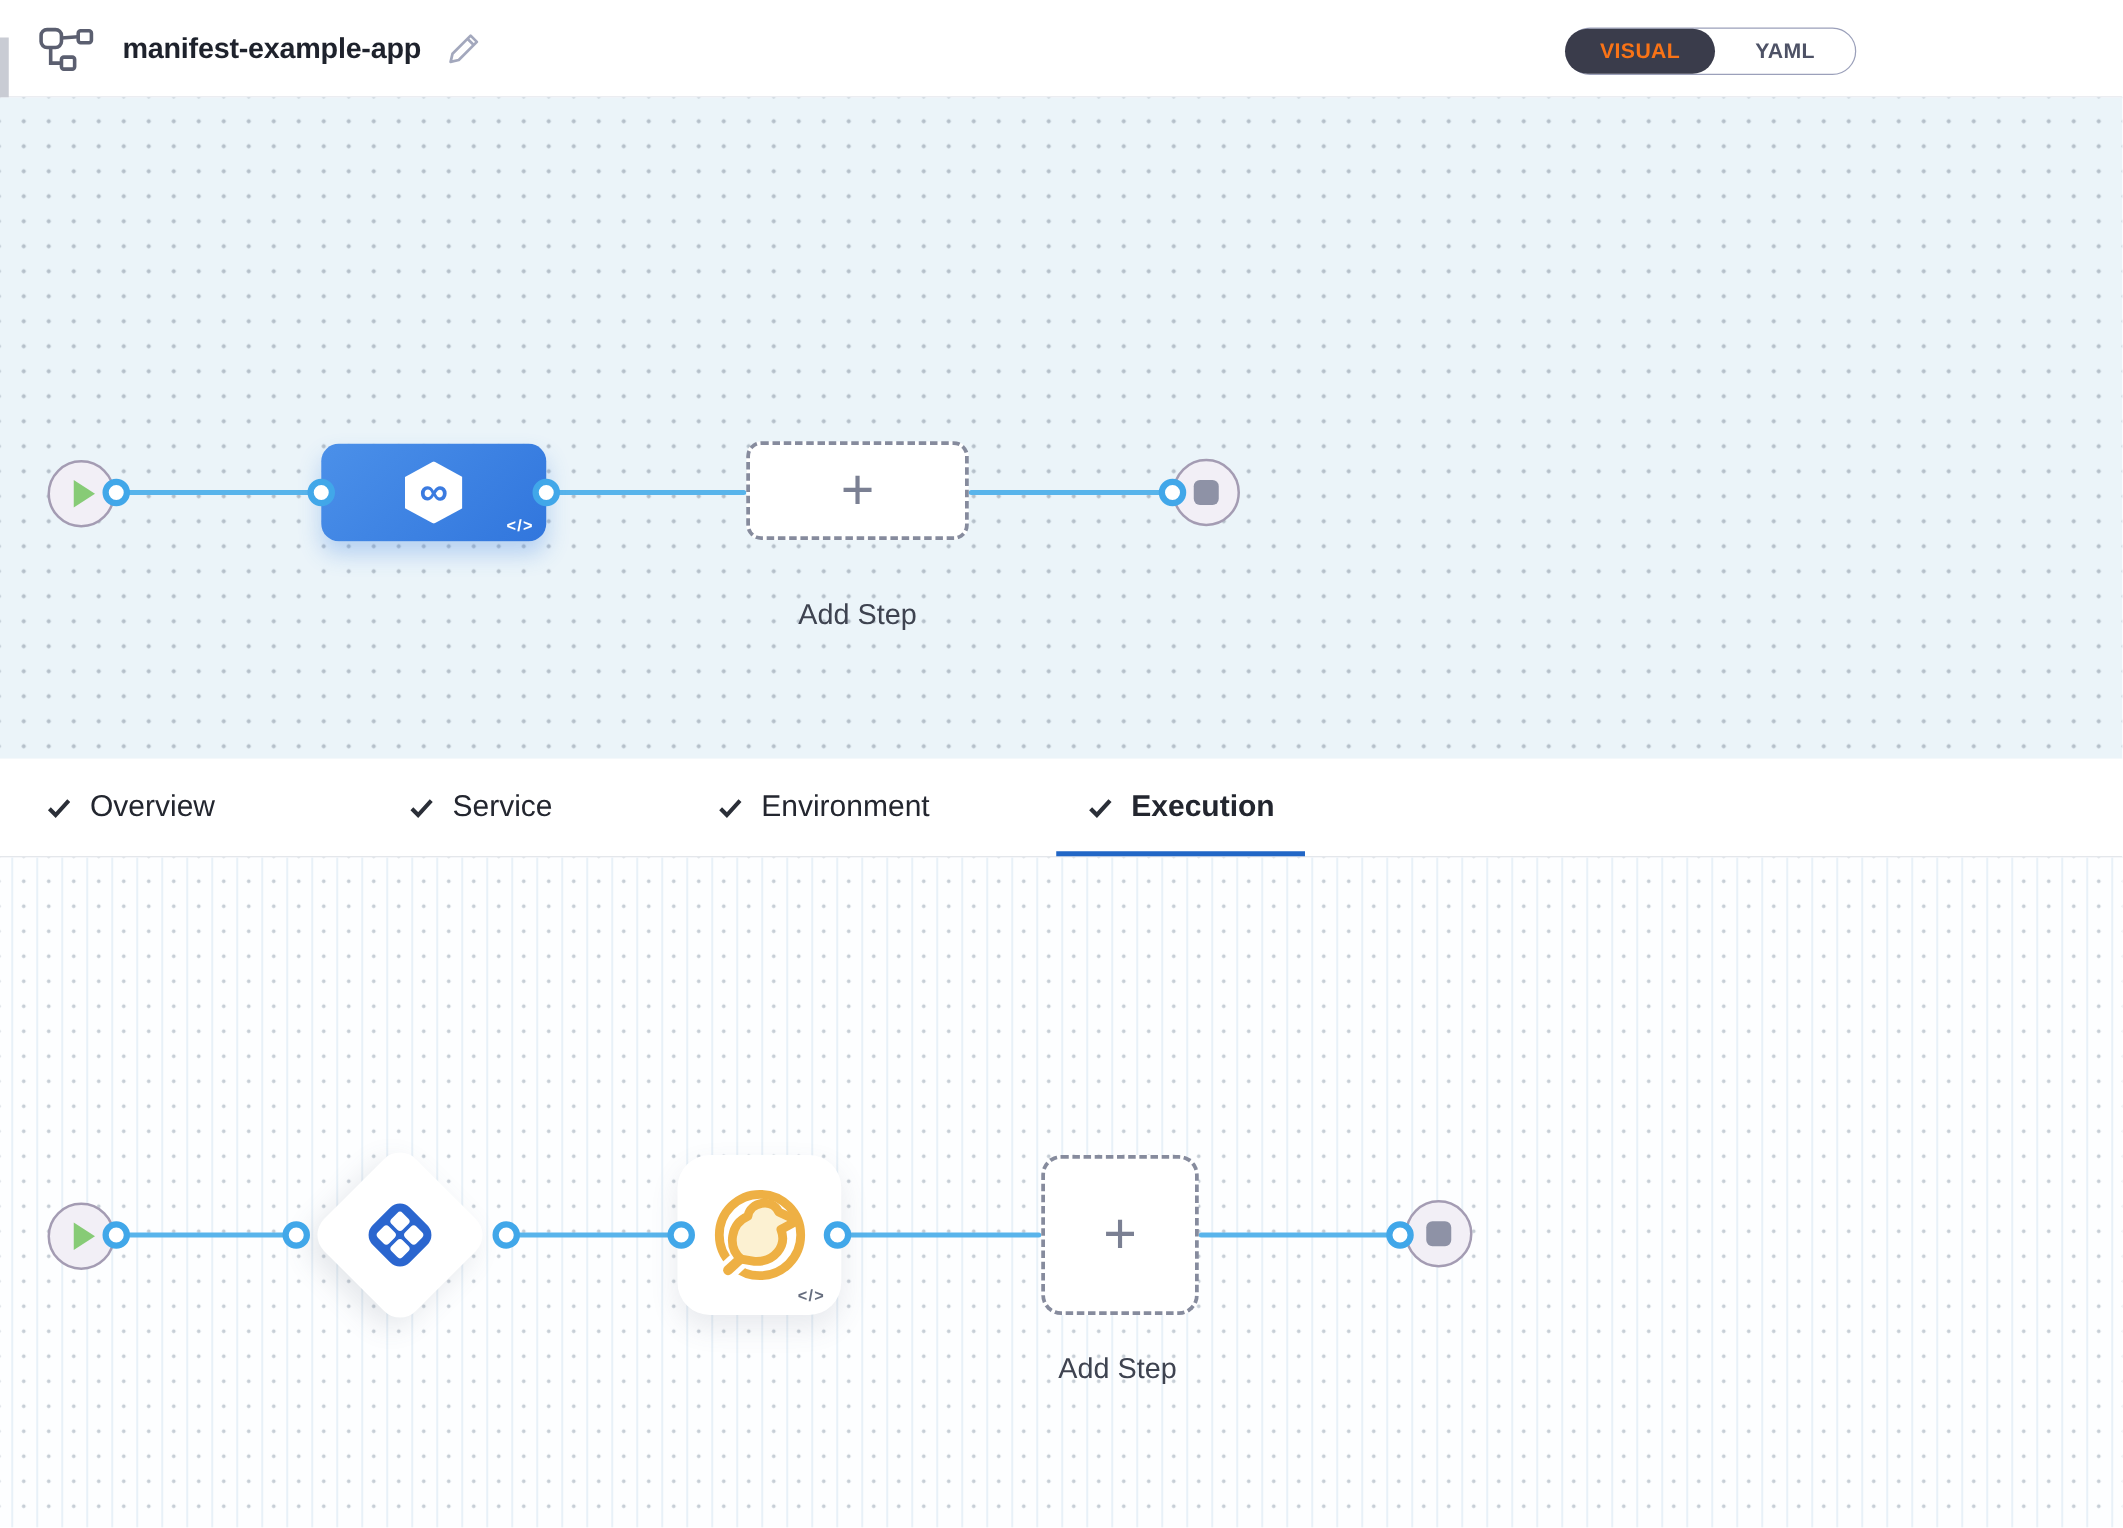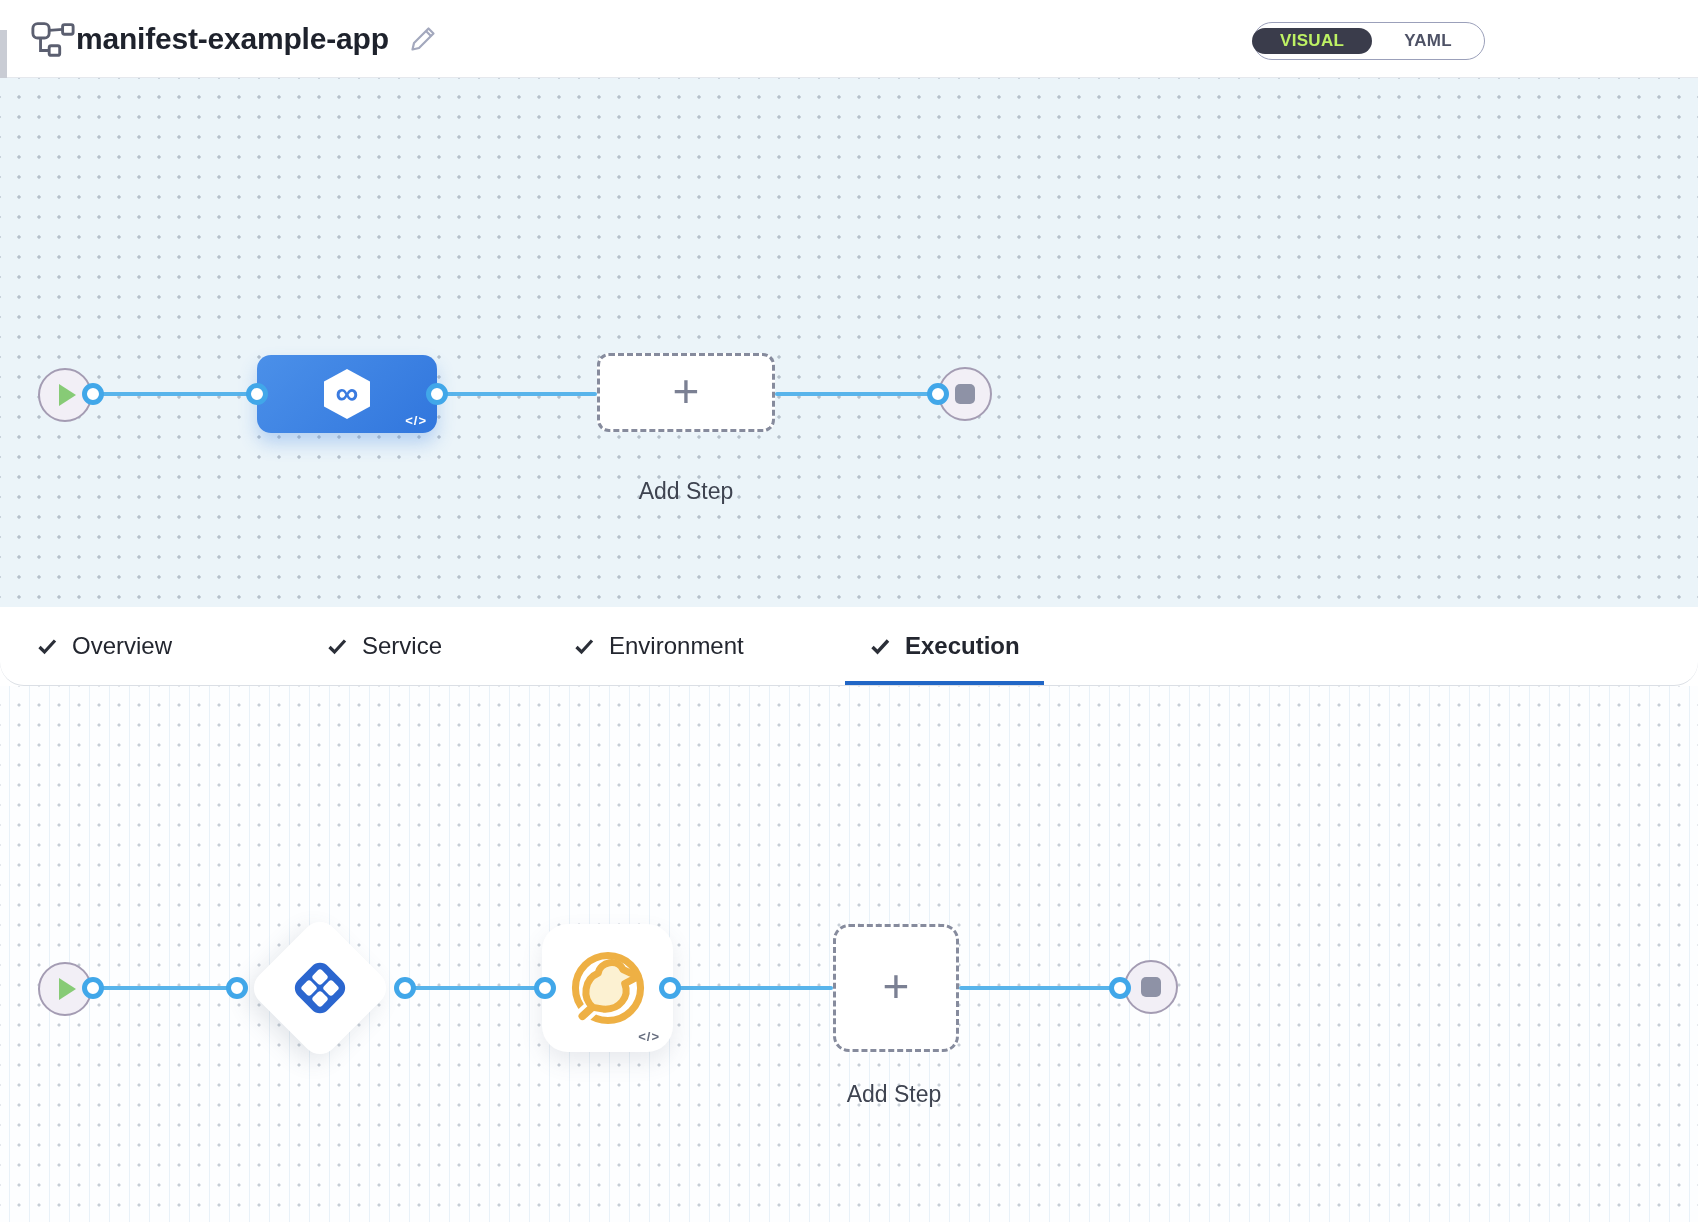--- a/index.html
+++ b/index.html
@@ -4,27 +4,27 @@
 <style>
   * { margin:0; padding:0; box-sizing:border-box; }
   html,body { width:1698px; height:1222px; overflow:hidden;
     font-family:"Liberation Sans","DejaVu Sans",sans-serif; background:#fff; }
 
   
   .header { position:relative; height:78px; background:#fff;
     border-bottom:1px solid #e5e8ed; display:flex; align-items:center; padding-left:30px; }
   .left-notch { position:absolute; left:0; top:30px; width:7px; height:48px; background:#c9ccd4; }
   .pipeline-ico { flex:0 0 auto; }
-  .page-title { font-size:30px; font-weight:bold; color:#1e222c; letter-spacing:-0.2px; }
+  .page-title { font-size:23px; font-weight:bold; color:#1e222c; margin-left:22px; letter-spacing:-0.2px; }
   .edit-ico { margin-left:18px; cursor:pointer; }
   .toggle { position:absolute; left:1253px; top:22px; height:38px; display:flex; align-items:center;
     border:1.5px solid #9ba0ba; border-radius:19px; background:#fff; }
   .seg { display:flex; align-items:center; height:100%; font-size:17px; font-weight:bold;
     color:#4e5266; padding:0 32px; cursor:pointer; letter-spacing:0.3px; }
-  .seg.active { background:#3a3c4b; color:#bef264; border-radius:19px; height:26px;
+  .seg.active { background:#3a3c4b; color:#f97316; border-radius:19px; height:36px;
     margin:-2px 0 -2px -2px; padding:0 28px; }
 
   
   .canvas { position:relative; width:1698px; }
   .canvas-upper { height:529px; background-color:#ebf4f9;
     background-image:radial-gradient(circle,#b5c0ca 1.4px,transparent 1.9px);
     background-size:20px 20px; background-position:9px 9px; }
   .canvas-lower { height:536px; background-color:#fdfeff;
     background-image:
       radial-gradient(circle,#c6ced6 1.3px,transparent 1.8px),
@@ -55,21 +55,21 @@
   .add-box { position:absolute; background:#fff; border:3px dashed #868b9d;
     display:flex; align-items:center; justify-content:center; cursor:pointer; z-index:2; }
   .add-stage { left:597px; top:275px; width:178px; height:79px; border-radius:12px; }
   .add-step  { left:833px; top:238px; width:126px; height:128px; border-radius:16px; }
   .plus { font-size:46px; font-weight:300; color:#7b8093; line-height:1; margin-top:-4px; }
 
   .node-label { position:absolute; font-size:23px; color:#3e4350; text-align:center;
     line-height:38px; overflow-wrap:anywhere; z-index:2; }
 
   
-  .tabs { position:relative; height:79px; background:#fff; border-bottom:1px solid #dbdfe5;border-radius:24px; }
+  .tabs { position:relative; height:79px; background:#fff; border-bottom:1px solid #dbdfe5; }
   .tab { position:absolute; top:0; height:100%; display:flex; align-items:center;
     gap:13px; padding:0 24px; cursor:pointer; }
   .tab-label { font-size:24px; color:#23262f; }
   .tab.active .tab-label { font-weight:bold; }
   .tab.active::after { content:''; position:absolute; left:0; right:0; bottom:0;
     height:4px; background:#2166c6; }
 
   
   .diamond { position:absolute; left:268px; top:250px; width:104px; height:104px;
     background:#fff; border-radius:18px; transform:rotate(45deg);

